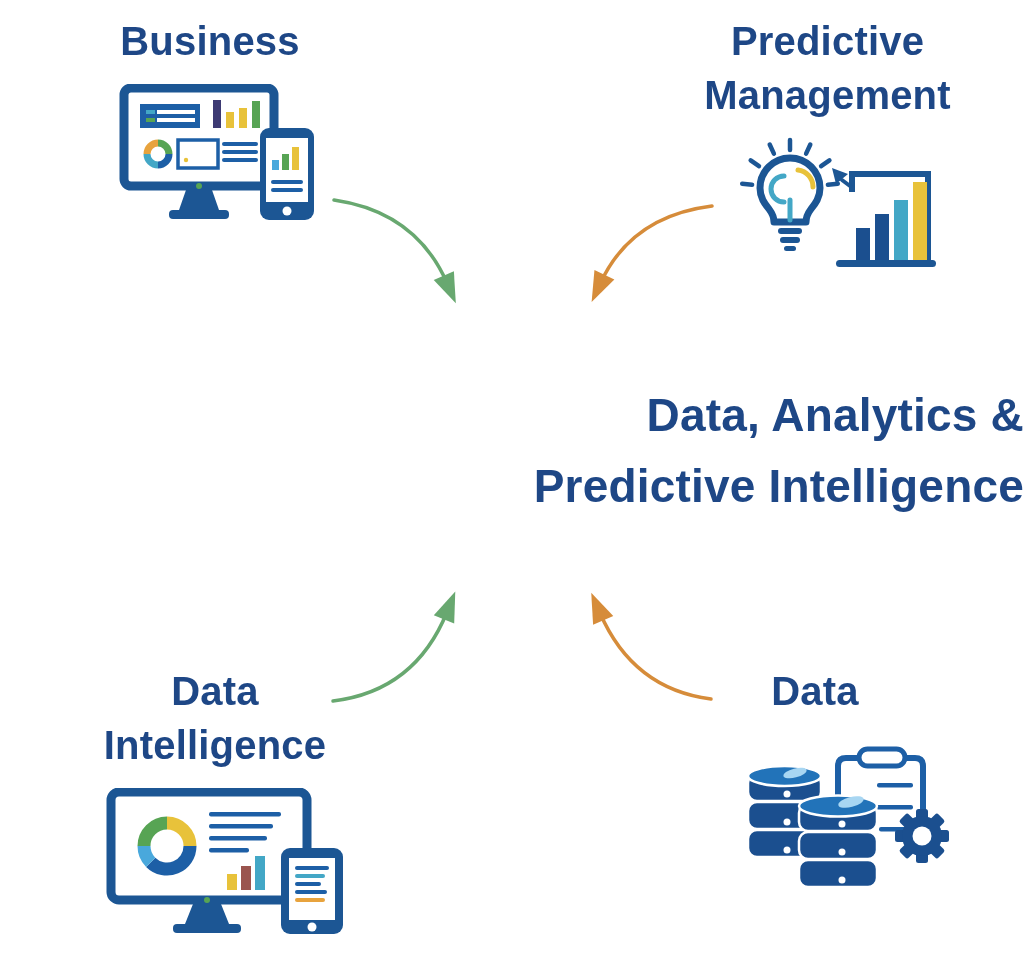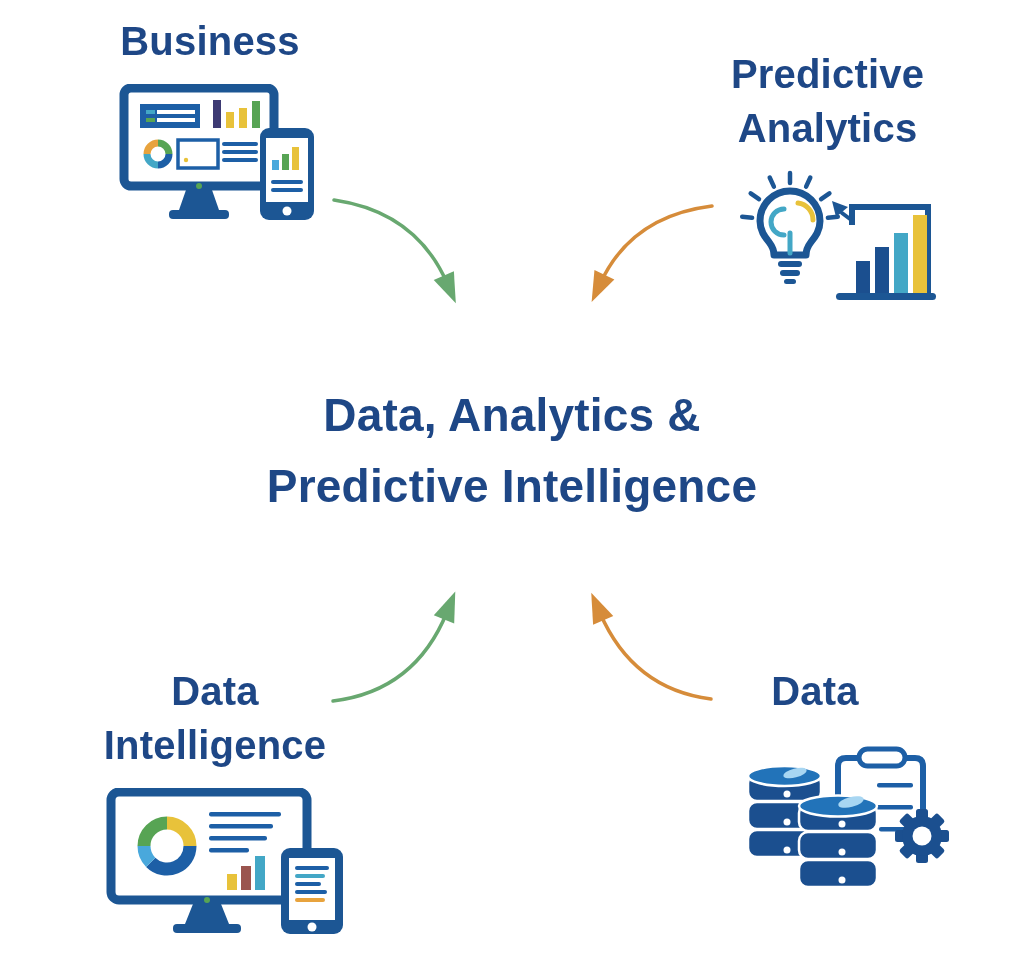--- a/index.html
+++ b/index.html
@@ -8,27 +8,27 @@
     background:var(--background,#ffffff);
     font-family:"Liberation Sans",sans-serif;
   }
   .quadrant{position:absolute;display:flex;flex-direction:column;align-items:center;}
   .q-label{
     color:var(--text-navy,#1e4786);
     font-size:40px;font-weight:600;line-height:1.35;text-align:center;
     letter-spacing:0.2px;
   }
   .center-title{
-    position:absolute;left:0;width:1024px;top:380px;text-align:center;
+    position:absolute;left:0;width:1024px;top:380px;text-align:right;
     color:var(--text-navy,#1e4786);
     font-size:46px;font-weight:600;line-height:1.54;letter-spacing:0.2px;
   }
   .icon{display:block;}
   .q-tl{left:50px;top:14px;width:320px;}
-  .q-tr{left:655px;top:14px;width:345px;margin-top:33px;}
+  .q-tr{left:655px;top:14px;width:345px;}
   .q-bl{left:45px;top:664px;width:340px;}
   .q-br{left:645px;top:664px;width:340px;}
   .q-tl .icon{margin-top:16px;margin-left:20px;}
   .q-tr .icon{margin-top:10px;margin-left:14px;}
   .q-bl .icon{margin-top:16px;margin-left:20px;}
   .q-br .icon{margin-top:14px;margin-left:60px;}
   .arrow-layer{position:absolute;left:0;top:0;width:1024px;height:962px;pointer-events:none;}
 
   
   .f-white{fill:#ffffff}.f-none{fill:none}
@@ -99,21 +99,21 @@
       <rect x="153" y="96" width="32" height="4" rx="2" class="f-blue"></rect>
       <rect x="153" y="104" width="32" height="4" rx="2" class="f-blue"></rect>
       <circle cx="169" cy="127" r="4.5" class="f-white"></circle>
     </g>
   </svg>
 </div>
 
 <div class="quadrant q-tr">
   <div class="q-label">
     <div>Predictive</div>
-    <div>Analytics</div>
+    <div>Management</div>
   </div>
   <svg class="icon" width="205" height="148" viewBox="0 0 205 148">
     <g>
       <g class="s-frame" stroke-width="4.5" stroke-linecap="round">
         <line x1="20.1" y1="52.7" x2="10.2" y2="51.8"></line>
         <line x1="27.0" y1="34.2" x2="18.7" y2="28.4"></line>
         <line x1="41.9" y1="21.6" x2="37.7" y2="12.5"></line>
         <line x1="58" y1="18" x2="58" y2="8"></line>
         <line x1="74.1" y1="21.6" x2="78.3" y2="12.5"></line>
         <line x1="89.1" y1="34.2" x2="97.4" y2="28.4"></line>

